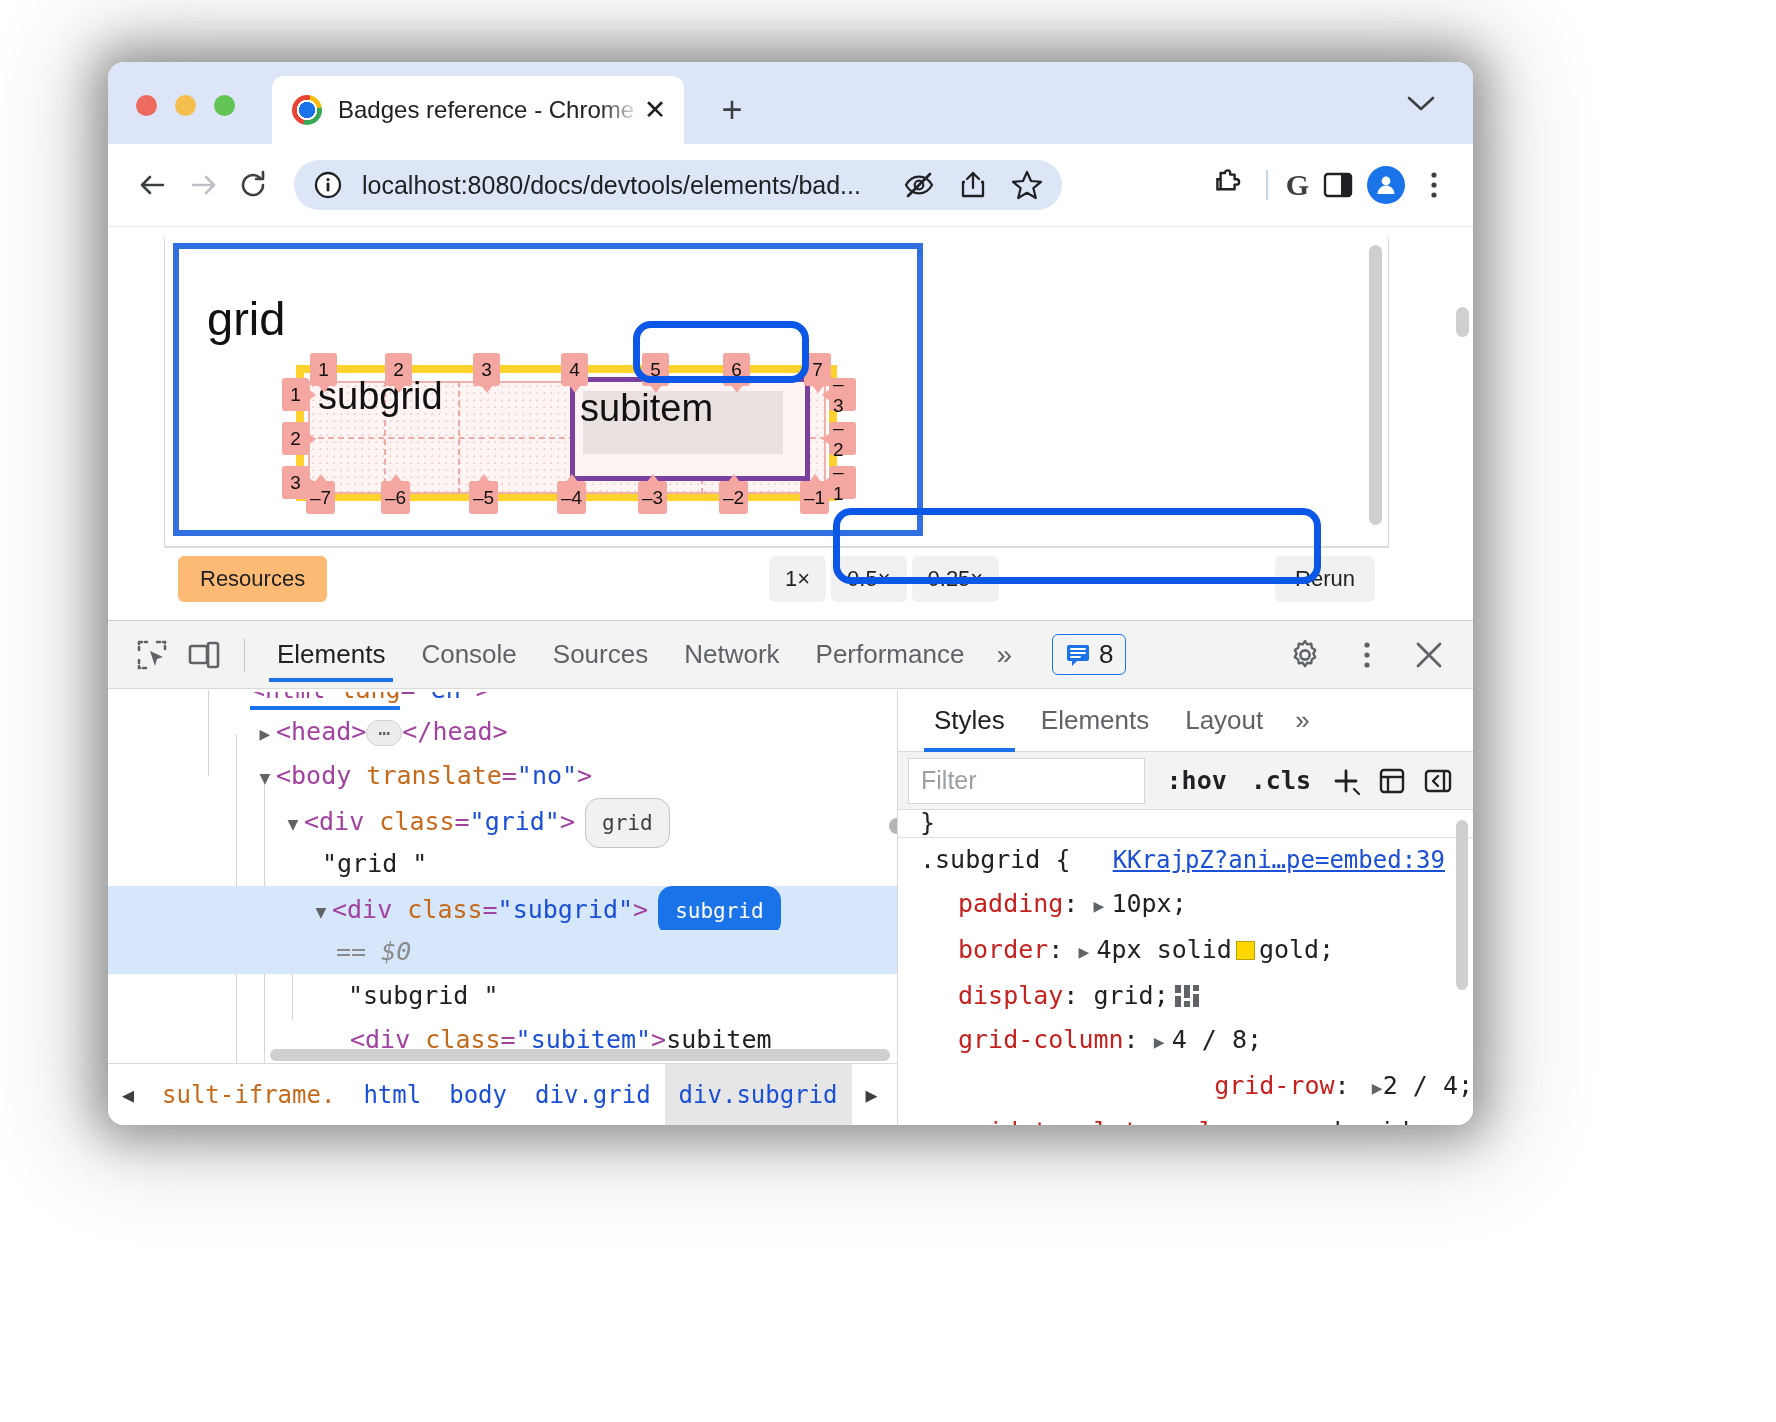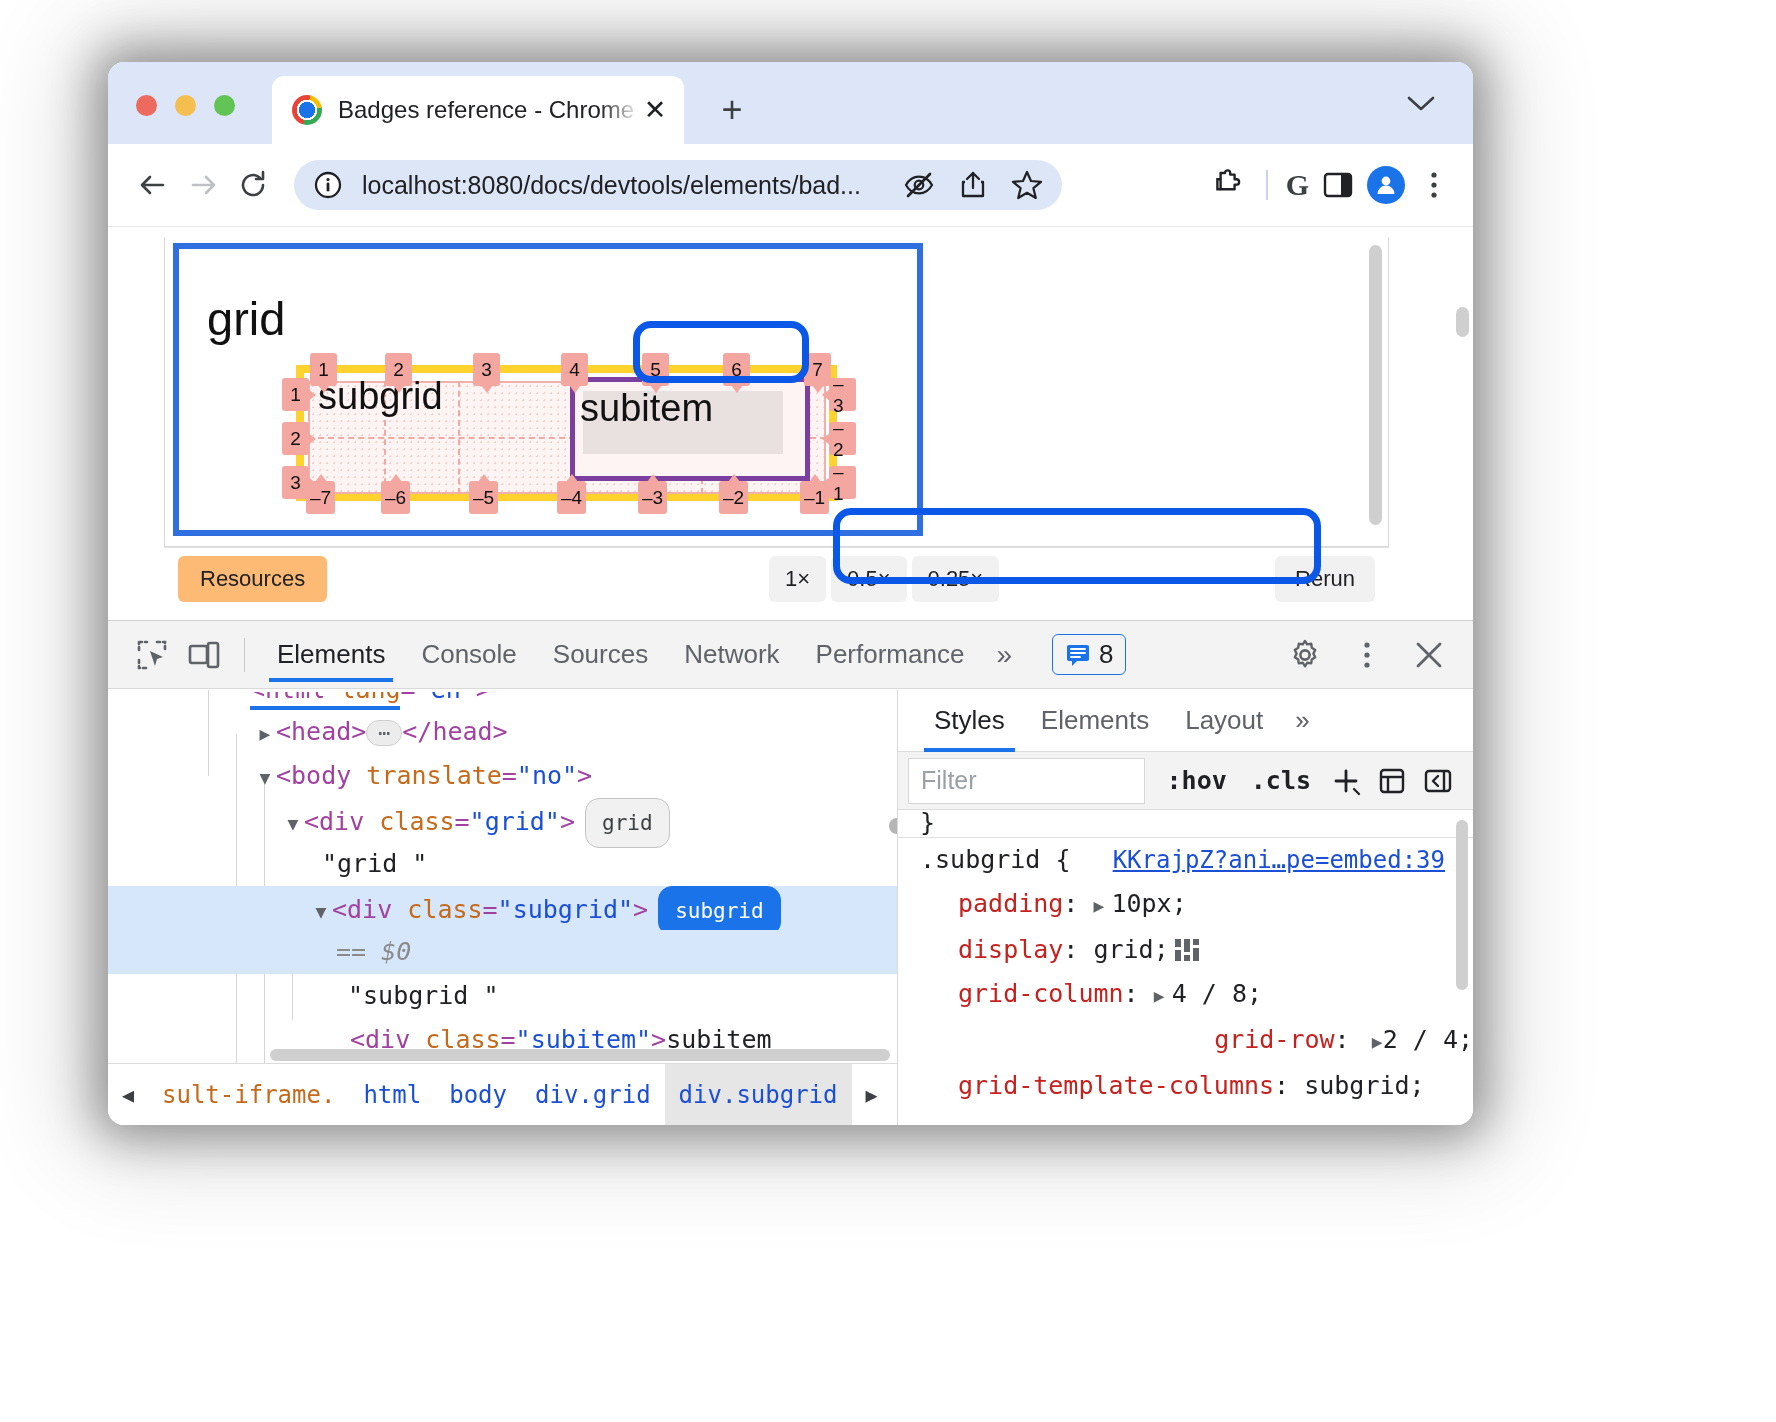--- a/index.html
+++ b/index.html
@@ -730,20 +730,23 @@
 
             <div class="rule-line">
               <span>.subgrid {</span>
               <span class="src-link">KKrajpZ?ani…pe=embed:39</span>
             </div>
 
             <div class="rule-line" style="padding-left:60px;">
               <span class="prop">padding</span><span class="pval">: </span><span class="disc">▶</span><span class="pval">10px;</span>
             </div>
 
+            <div class="rule-line" style="padding-left:60px;">
+              <span class="prop">border</span><span class="pval">: </span><span class="disc">▶</span><span class="pval">4px solid</span><span class="swatch-gold"></span><span class="pval">gold;</span>
+            </div>
 
             <div class="rule-line" style="padding-left:60px;">
               <span class="prop">display</span><span class="pval">: </span><span class="pval">grid;</span><span class="grid-glyph"><svg width="24" height="22" viewBox="0 0 24 22">
                     <rect x="0" y="0" width="6" height="8" fill="#5f6368"></rect>
                     <rect x="9" y="0" width="6" height="13" fill="#5f6368"></rect>
                     <rect x="18" y="0" width="6" height="6" fill="#5f6368"></rect>
                     <rect x="0" y="11" width="6" height="11" fill="#5f6368"></rect>
                     <rect x="9" y="16" width="6" height="6" fill="#5f6368"></rect>
                     <rect x="18" y="9" width="6" height="13" fill="#5f6368"></rect>
                   </svg></span>

